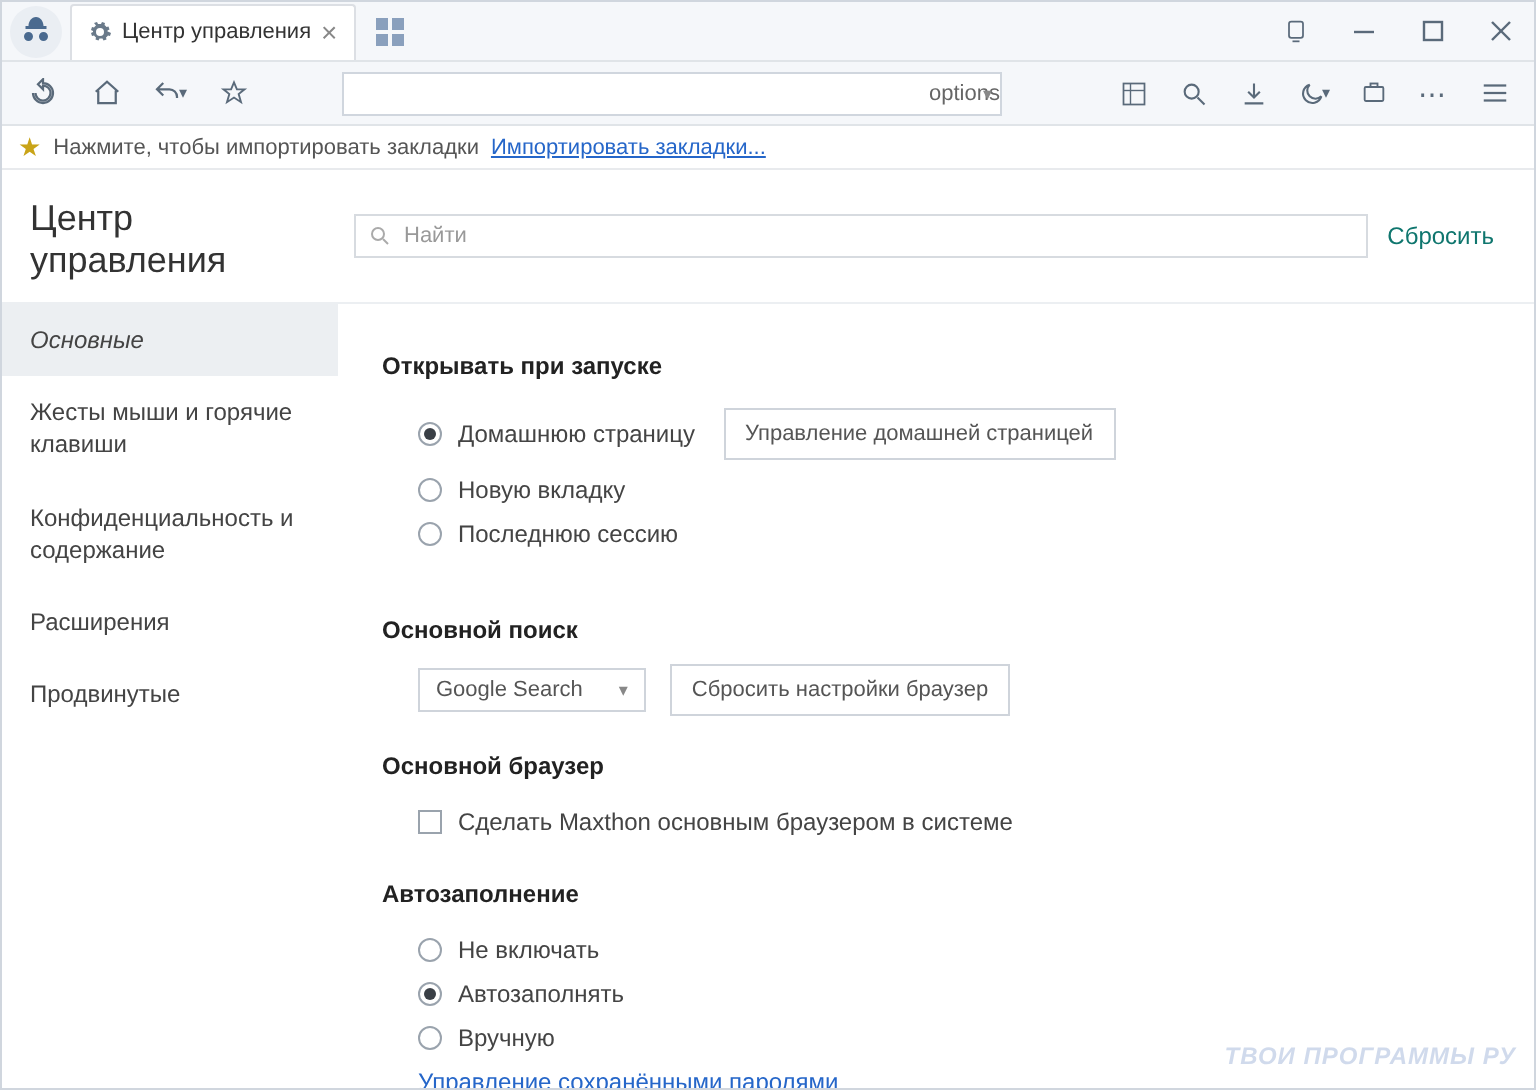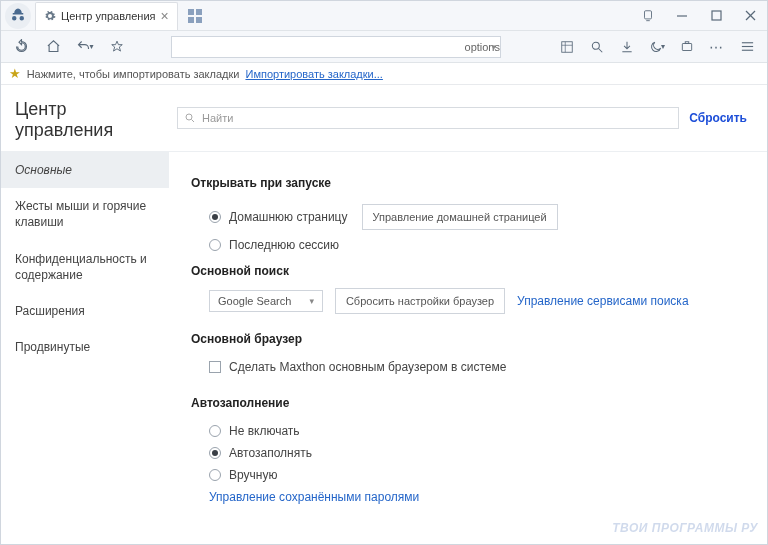--- a/index.html
+++ b/index.html
@@ -21,21 +21,21 @@
   .right-tools { display:flex; align-items:center; gap:2px; margin-left:auto; }
 
   .bookmarkbar { height:22px; display:flex; align-items:center; padding:0 8px; gap:6px; font-size:11px; color:#555; border-bottom:1px solid #e8eaed; }
   .bookmarkbar .star { color:#c9a418; font-size:13px; }
   .bookmarkbar a { color:#2566c9; text-decoration:underline; }
 
   .content { display:flex; height: calc(545px - 30px - 32px - 22px - 2px); }
   .leftcol { width:168px; background:#fff; }
   .heading { font-size:18px; font-weight:400; color:#333; padding:14px 14px 10px; }
   .searchbox { flex:1; height:22px; border:1px solid #d7dbe0; display:flex; align-items:center; padding:0 6px; color:#999; gap:6px; font-size:11px; }
-  .reset { color:#1d4ed8; font-size:12px; padding-right:6px;font-weight:bold; }
+  .reset { color:#0f766e; font-size:12px; padding-right:6px; }
 
   .nav { display:flex; flex-direction:column; }
   .nav-item { padding:10px 14px; font-size:12px; color:#444; line-height:1.35; cursor:pointer; }
   .nav-item.active { background:#eceff2;font-style:italic; }
 
   .main { flex:1; overflow:auto; padding:16px 22px 20px; }
   .sectitle { font-weight:600; font-size:12px; color:#222; margin-top:8px; margin-bottom:10px; }
   .radio-row, .check-row { display:flex; align-items:center; gap:8px; font-size:12px; color:#444; padding:4px 0 4px 18px; }
   .radio { width:12px; height:12px; border:1px solid #9aa3ad; border-radius:50%; display:flex; align-items:center; justify-content:center; }
   .radio.checked::after { content:""; width:6px; height:6px; background:#3a3f46; border-radius:50%; }
@@ -200,31 +200,34 @@
   <div class="main">
 
     <div class="sectitle">Открывать при запуске</div>
     <div class="radio-row">
       <span class="radio checked"></span>
       <span>Домашнюю страницу</span>
       <span class="btn-outline" style="margin-left:6px">Управление домашней страницей</span>
     </div>
     <div class="radio-row">
       <span class="radio"></span>
+      <span>Новую вкладку</span>
+    </div>
+    <div class="radio-row">
+      <span class="radio"></span>
       <span>Последнюю сессию</span>
     </div>
 
-    <div class="sectitle" style="margin-top:8px">Основной поиск</div>
+    <div class="sectitle" style="margin-top:30px">Основной поиск</div>
     <div class="row-inline">
       <span class="select">
         <span>Google Search</span>
         <span class="dd">▾</span>
       </span>
       <span class="btn-outline">Сбросить настройки браузер</span>
-      <span class="link">Управление сервисами поиска</span>
     </div>
 
     <div class="sectitle" style="margin-top:18px">Основной браузер</div>
     <div class="check-row">
       <span class="check"></span>
       <span>Сделать Maxthon основным браузером в системе</span>
     </div>
 
     <div class="sectitle" style="margin-top:18px">Автозаполнение</div>
     <div class="radio-row">

